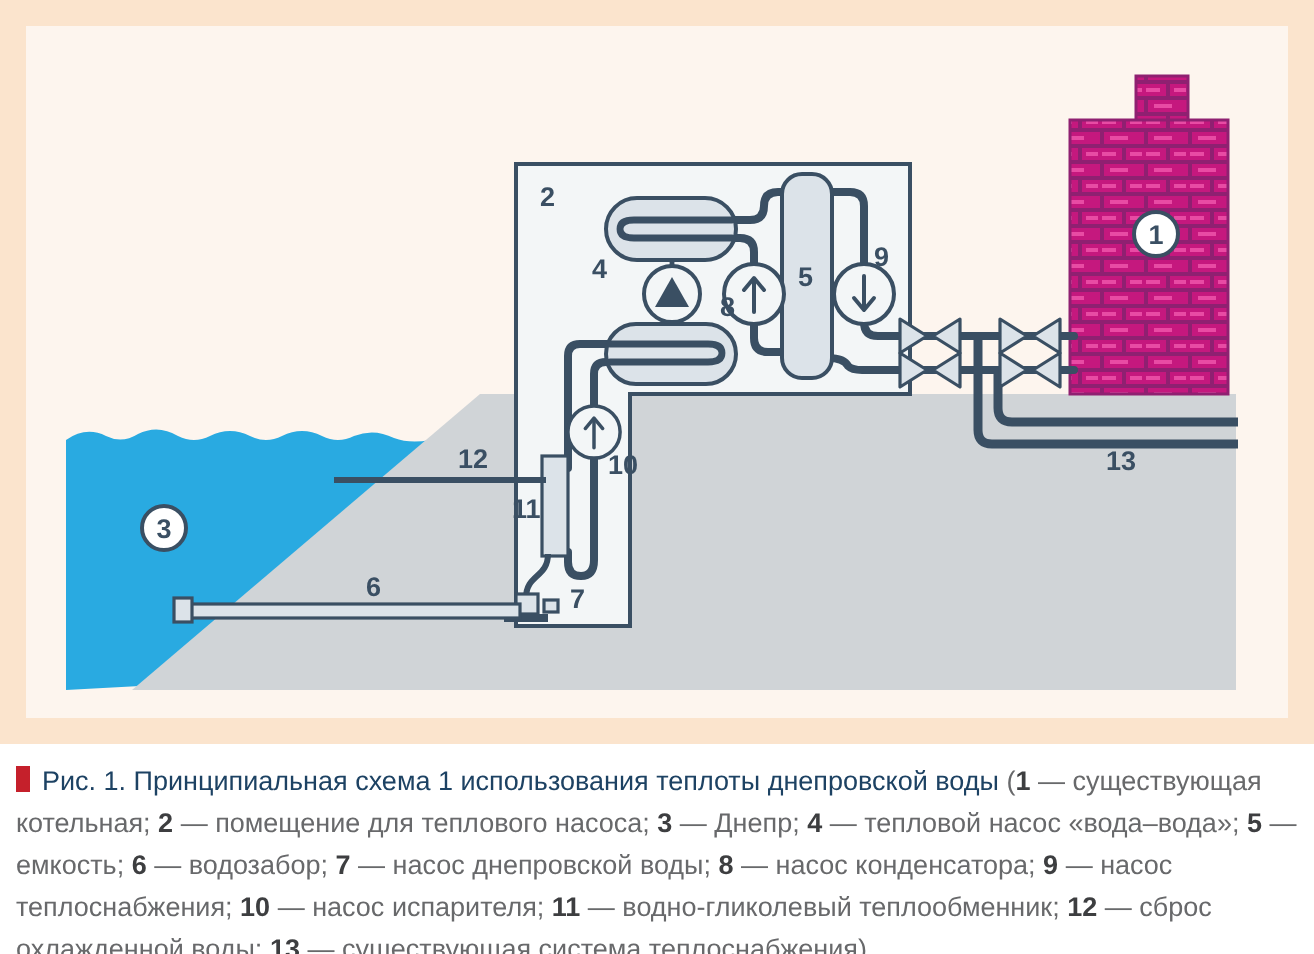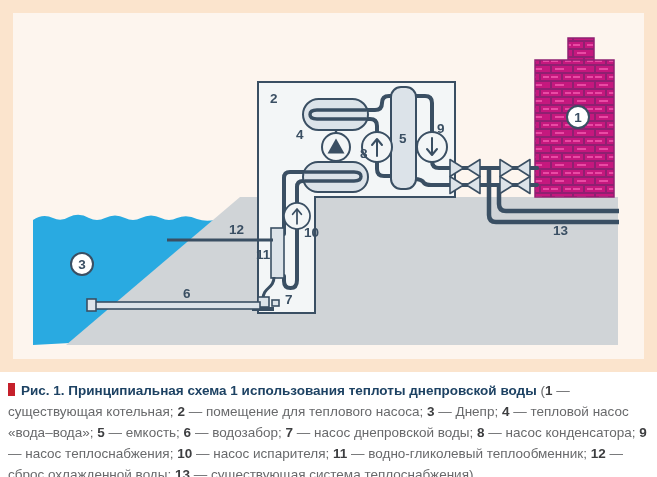--- a/index.html
+++ b/index.html
@@ -26,21 +26,21 @@
   svg .brick-mortar{fill:var(--brick-mortar);}
   svg .brick-light{fill:var(--brick-light);}
   svg .building-outline{fill:url(#brickpat);stroke:var(--brick-mortar);stroke-width:1.5;}
   svg .ink-fill{fill:var(--ink);}
   svg .lbl{font-family:"Liberation Sans",sans-serif;font-size:13.5px;font-weight:bold;fill:var(--ink);}
   svg .circ{fill:#ffffff;stroke:var(--ink);stroke-width:2;}
   .caption{position:absolute;left:0;top:374px;width:641px;padding:6px 8px 0 8px;
            font-size:13.5px;line-height:21px;color:var(--cap-plain);}
   .caption .bullet{display:inline-block;width:7px;height:13px;background:var(--cap-bullet);
            margin-right:6px;vertical-align:-1px;}
-  .caption .t{font-weight:bold;color:var(--cap-title);margin-top:20px;}
+  .caption .t{font-weight:normal;color:var(--cap-title);margin-top:20px;}
   .caption .n{font-weight:bold;color:var(--cap-num);}
 </style>
 </head>
 <body>
 
 <div class="page">
   <div class="figure-panel">
     <svg width="657" height="372" viewBox="0 0 657 372">
       <defs>
         <pattern id="brickpat" width="22" height="16" patternUnits="userSpaceOnUse">

